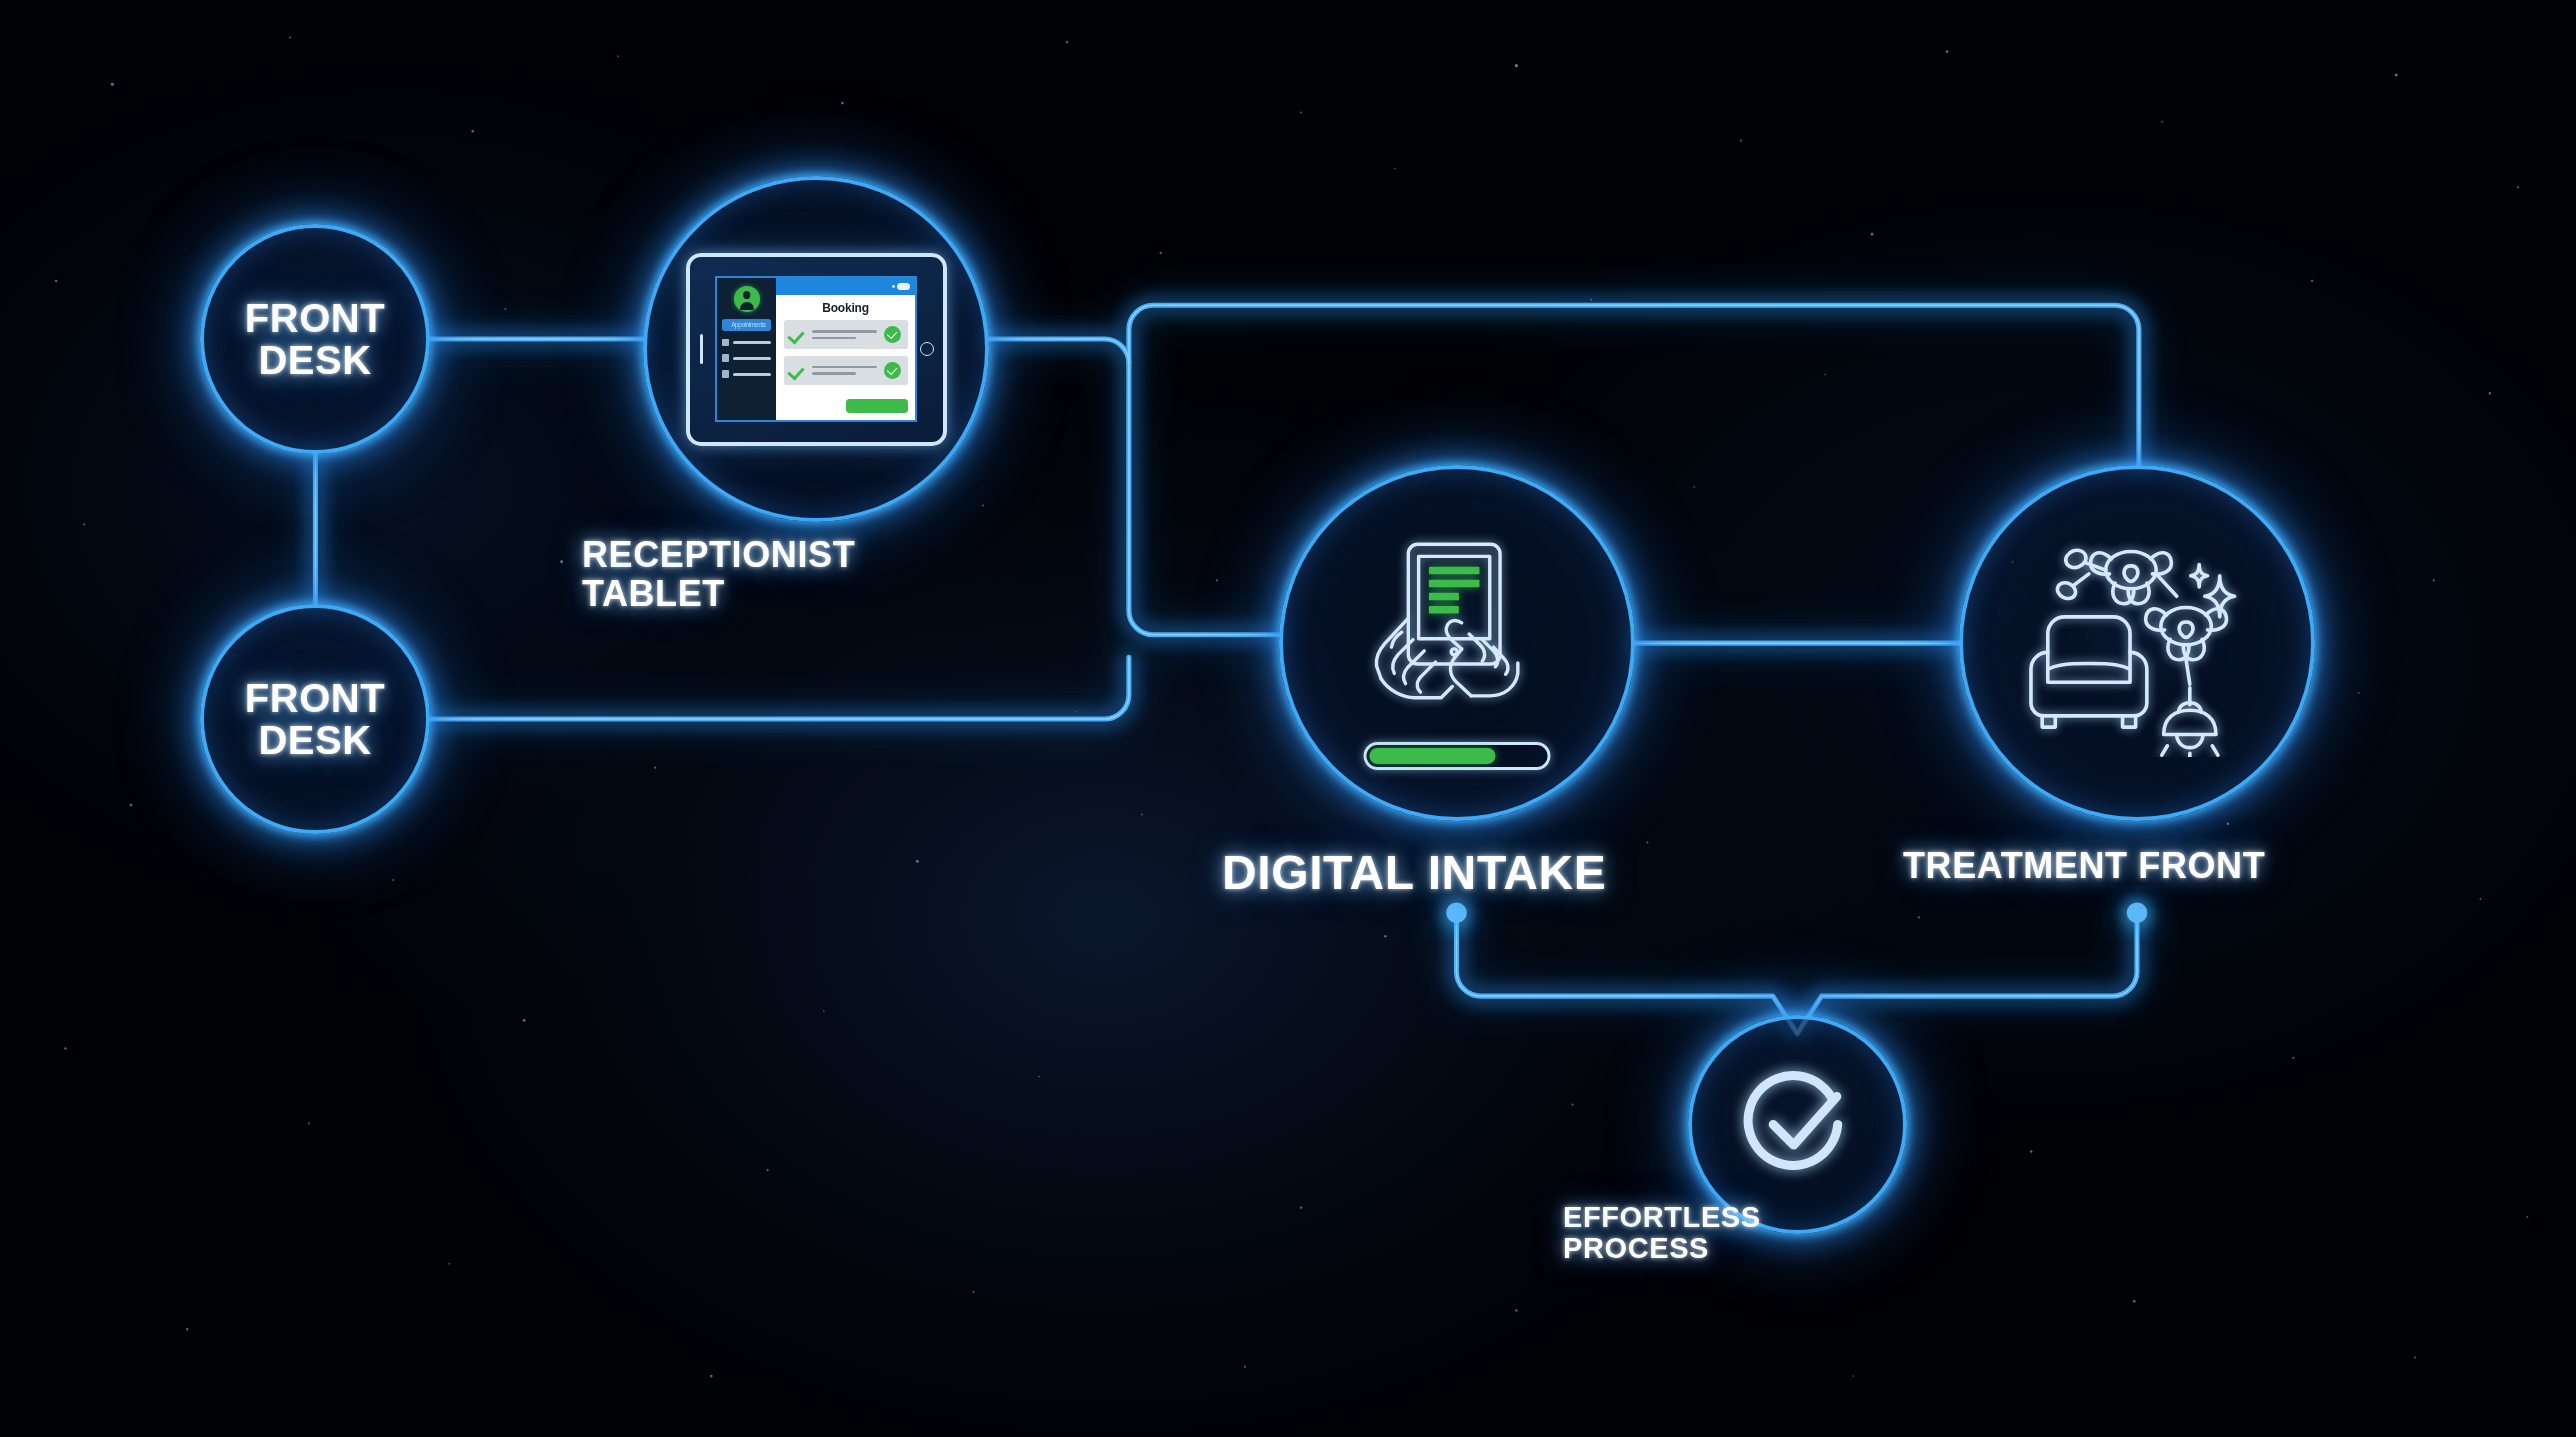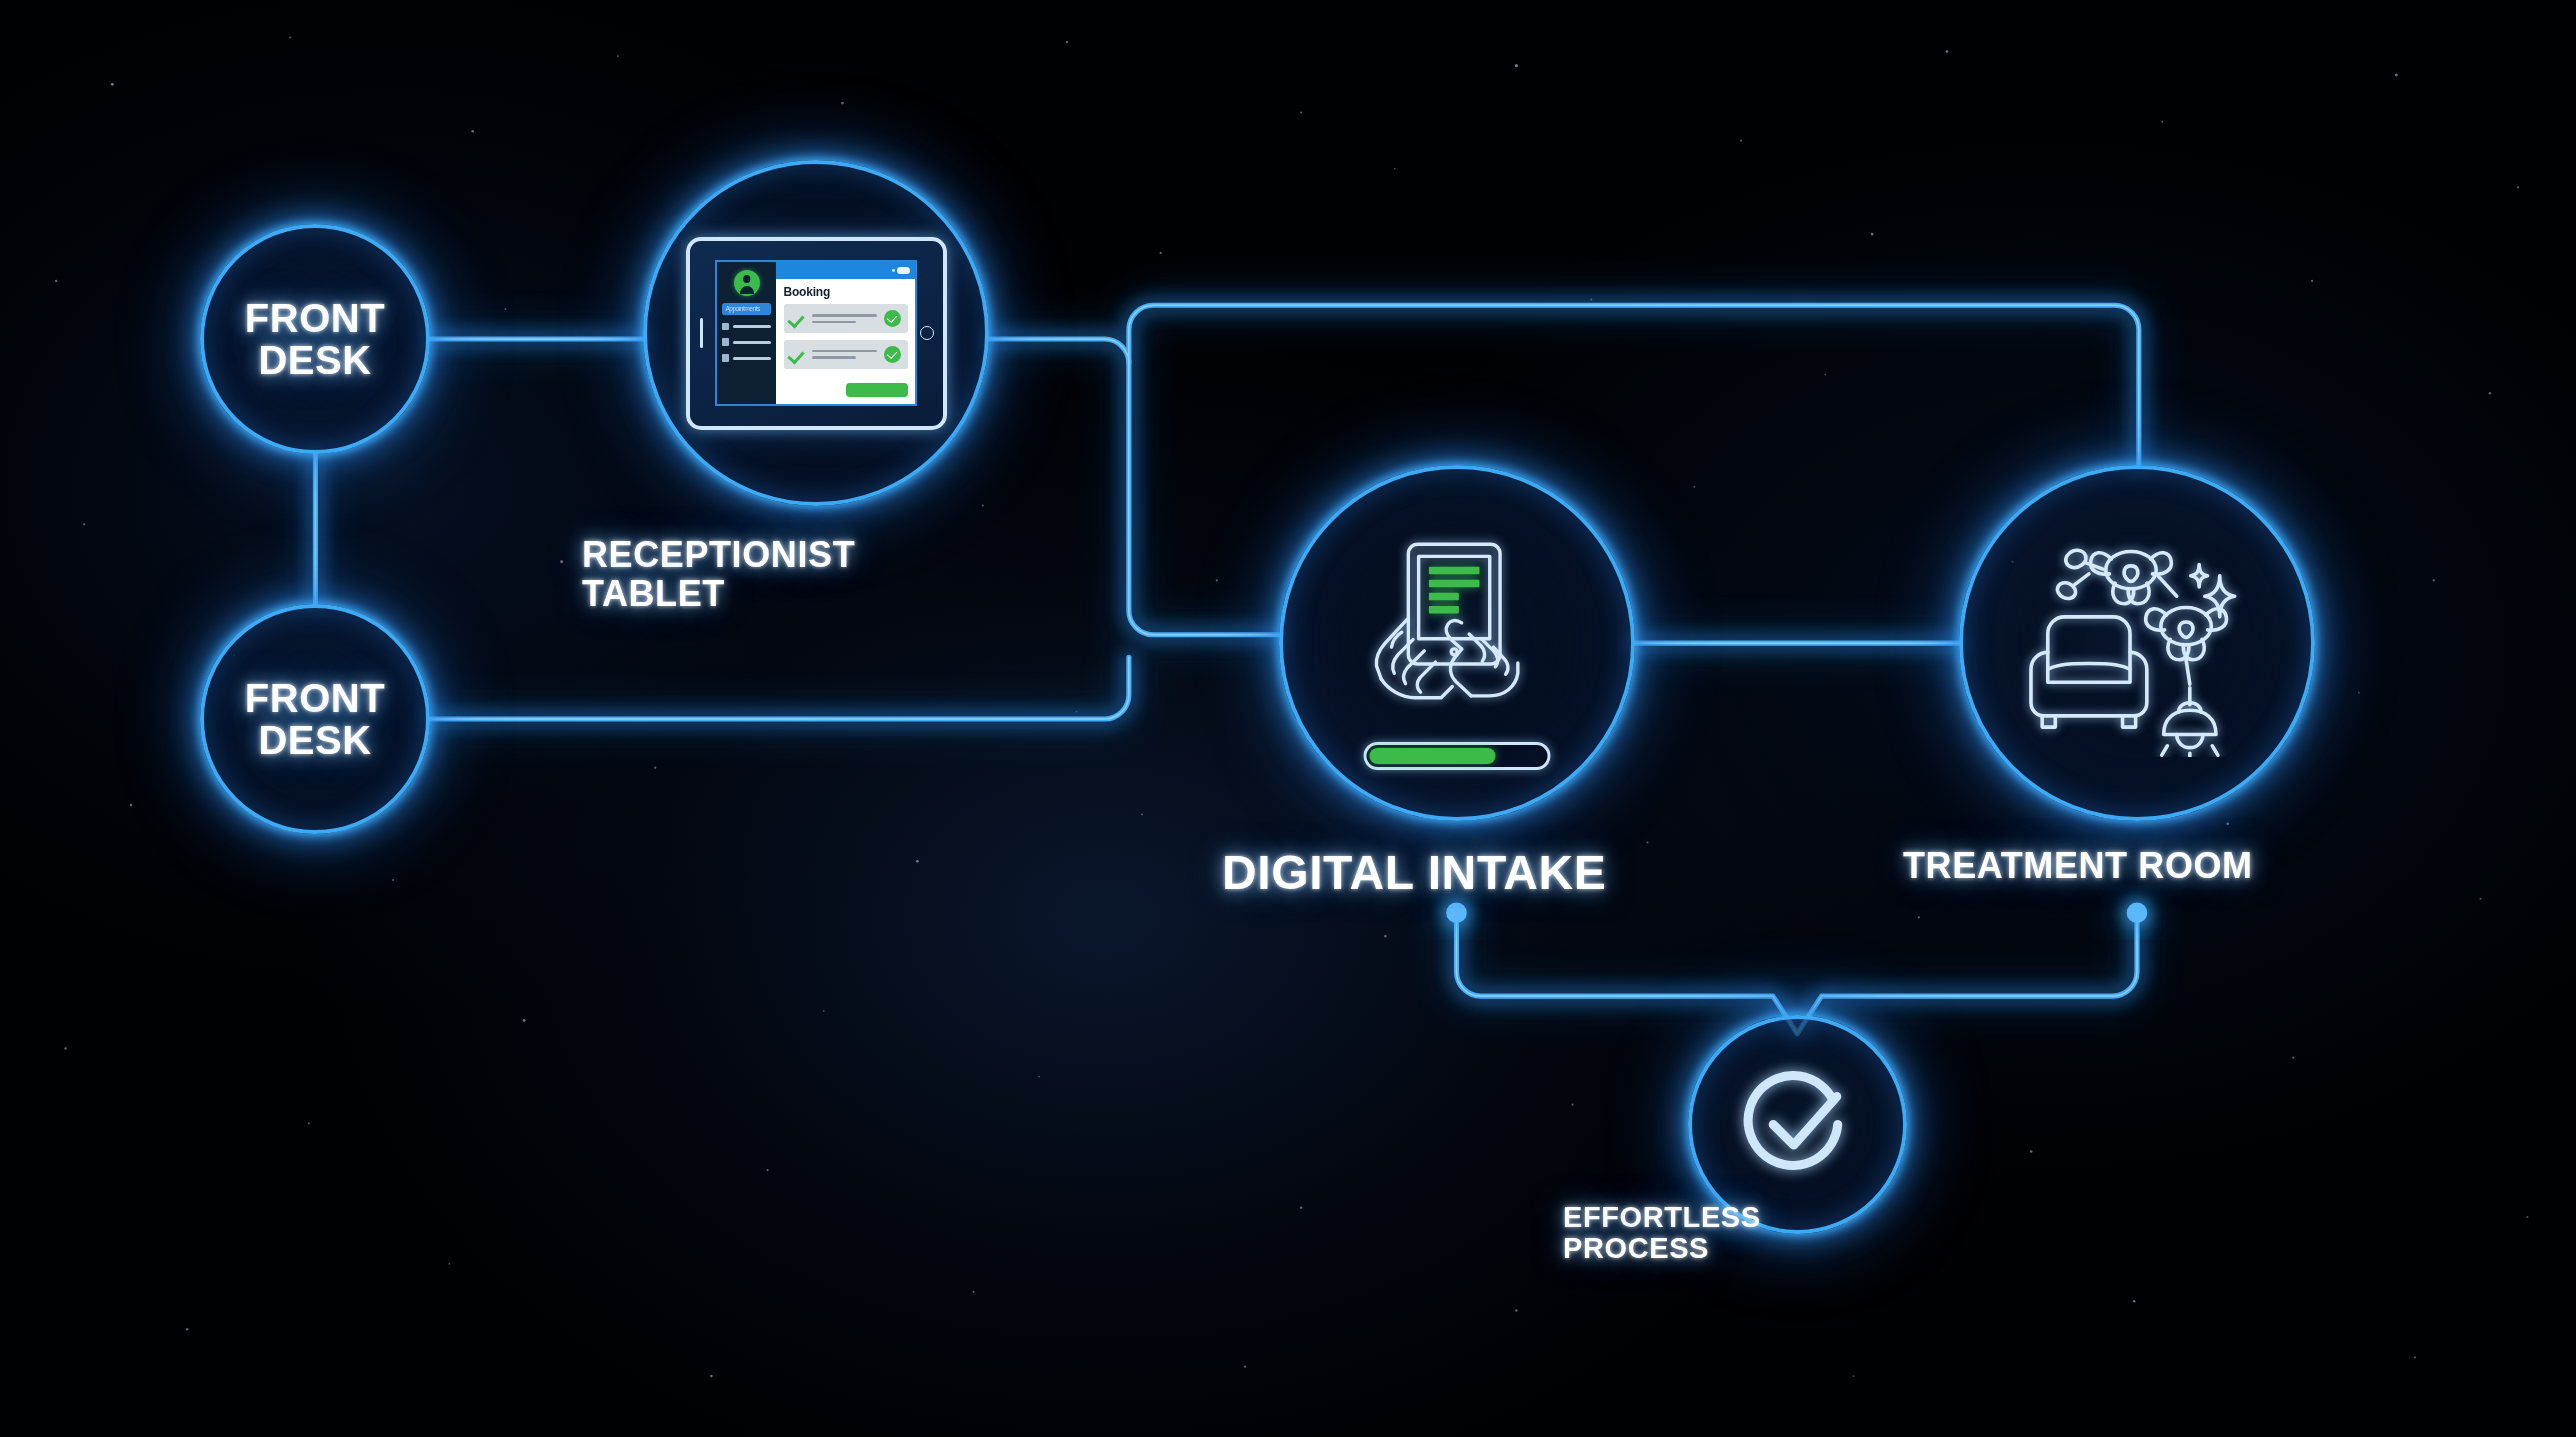--- a/index.html
+++ b/index.html
@@ -325,21 +325,21 @@
       <div class="node-label-inner" style="font-size:40px;">FRONT
 DESK</div>
     </div>
 
     <div class="node" style="left:200px; top:604px; width:230px; height:230px;">
       <div class="ring"></div>
       <div class="node-label-inner" style="font-size:40px;">FRONT
 DESK</div>
     </div>
 
-    <div class="node" style="left:643px; top:160px; width:346px; height:346px;">
+    <div class="node" style="left:643px; top:176px; width:346px; height:346px;text-align:center;">
       <div class="ring"></div>
 
       <div class="tablet-body">
         <div class="tablet-spk"></div>
         <div class="tablet-screen">
 
           <div class="t-side">
             <div class="t-avatar"></div>
             <div class="t-sel">Appointments</div>
             <div class="t-row">
@@ -472,21 +472,21 @@
           <path d="M166 232 L160 242"></path>
           <path d="M190 240 L190 244"></path>
           <path d="M214 232 L220 242"></path>
 
           <path d="M222 50 C222 62 226 70 238 72 C226 74 222 82 222 94 C222 82 218 74 206 72 C218 70 222 62 222 50 Z"></path>
           <path d="M200 38 C200 45 202 49 209 50 C202 51 200 55 200 62 C200 55 198 51 191 50 C198 49 200 45 200 38 Z"></path>
         </g>
       </svg>
     </div>
 
-    <div class="node-label-below" style="left:1903px; top:847px; width:468px; font-size:36px;">TREATMENT ROOM</div>
+    <div class="node-label-below" style="left:1903px; top:847px; width:468px; font-size:36px;">TREATMENT FRONT</div>
 
     <div class="node" style="left:1688px; top:1015px; width:219px; height:219px;">
       <div class="ring"></div>
 
       <svg class="icon-svg" width="131" height="131" viewBox="0 0 140 140" xmlns="http://www.w3.org/2000/svg">
         <g fill="none" stroke="#cfe6fb" stroke-width="9" stroke-linecap="round" stroke-linejoin="round" style="filter: drop-shadow(0 0 7px rgba(175,220,255,0.85));">
           <path d="M108 44 A48 48 0 1 0 113 70"></path>
           <path d="M44 70 L66 92 L112 40"></path>
         </g>
       </svg>

